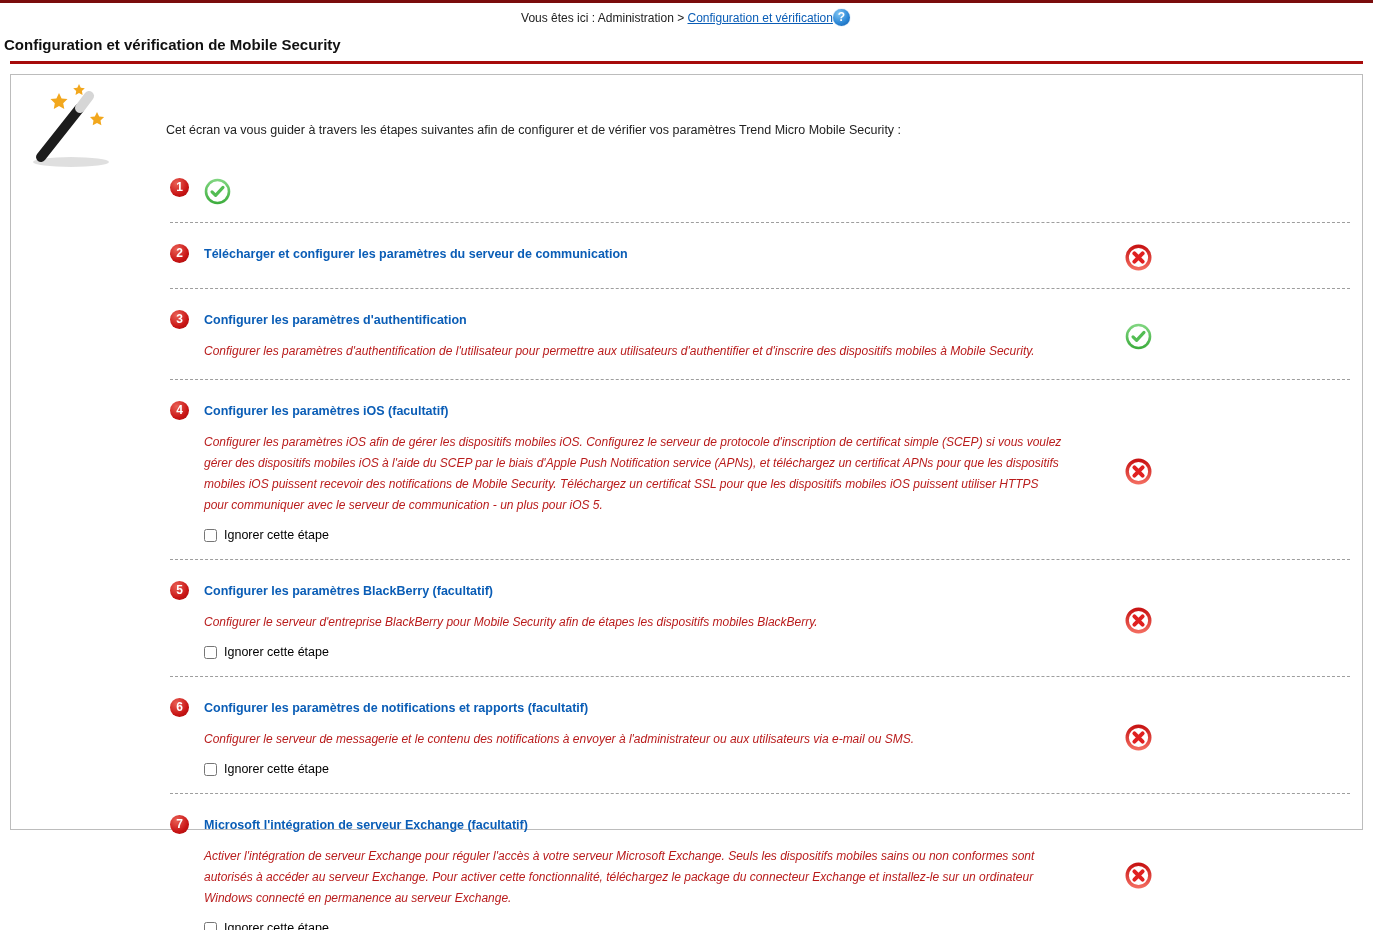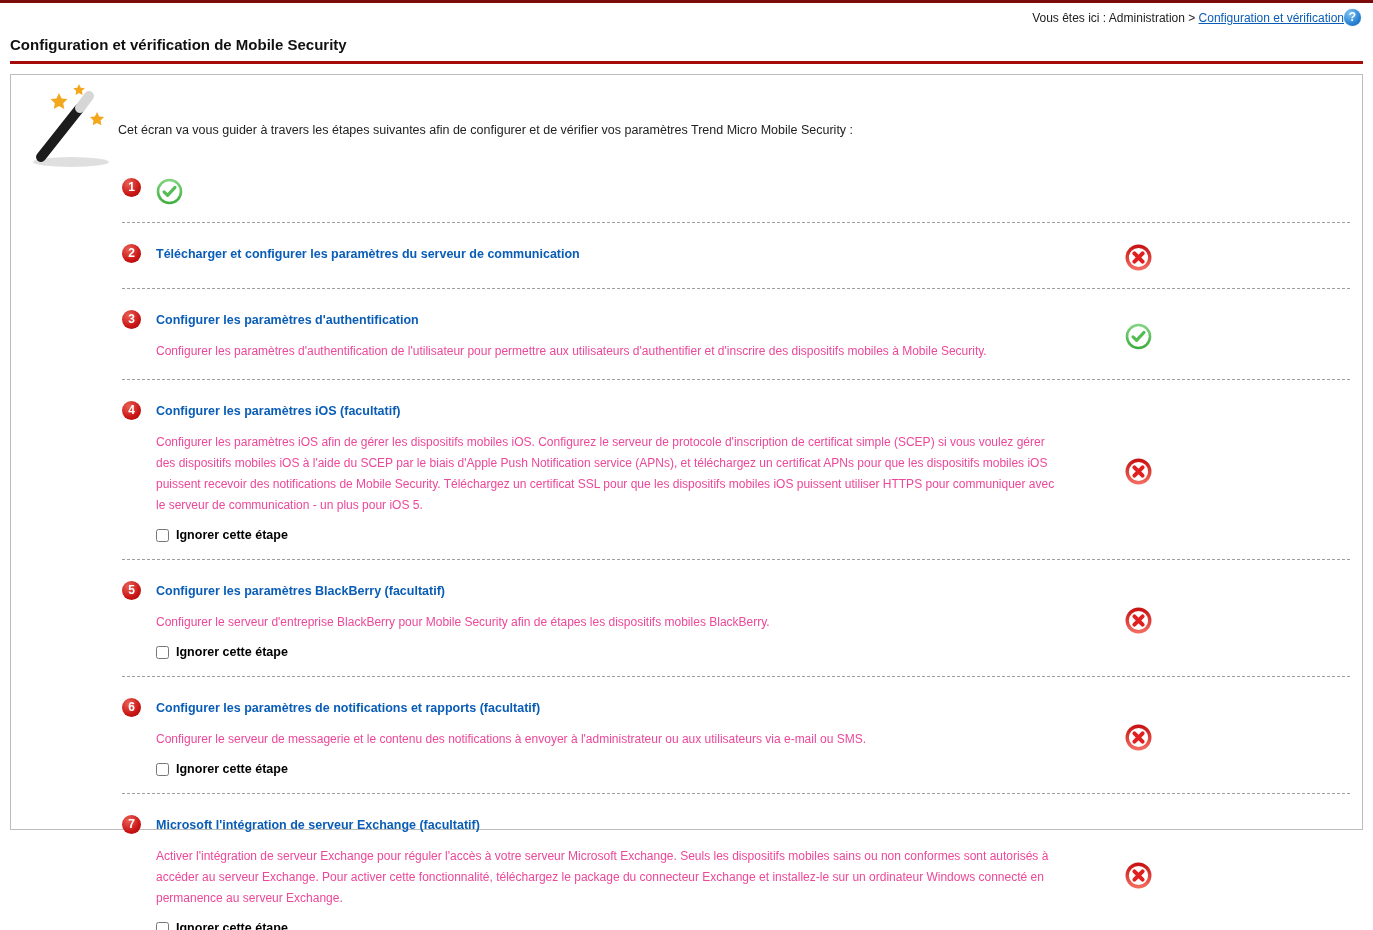--- a/index.html
+++ b/index.html
@@ -1,54 +1,54 @@
 <!DOCTYPE html>
 <html><head>
 <meta charset="utf-8">
 <style>
   * { margin:0; padding:0; box-sizing:border-box; }
   html,body { width:1373px; height:930px; background:#ffffff;
     font-family:"Liberation Sans", sans-serif; color:#000; overflow:hidden; }
 
   .topbar { height:3px; background:#7a0c0c; }
 
-  .breadcrumb-row { display:flex; justify-content:flex-end; align-items:center;
+  .breadcrumb-row { display:flex; justify-content:center; align-items:center;
     padding:6px 12px 3px 10px; }
   .breadcrumb { font-size:12px; color:#222; }
   .breadcrumb a { color:#0a5db6; text-decoration:underline; cursor:pointer; }
   .help-icon { width:17px; height:17px; border-radius:50%;
     background:radial-gradient(circle at 35% 28%, #7fc4f2, #2f8ad8 55%, #0b57a8);
     color:#fff; font-size:12px; font-weight:bold; text-align:center; line-height:17px;
     cursor:pointer; box-shadow:0 0 1px #4a90d9; }
 
-  .page-title { font-size:15px; font-weight:bold; margin:7px 10px 8px 10px; color:#111; }
+  .page-title { font-size:15px; font-weight:bold; margin:7px 10px 8px 4px; color:#111; }
   .title-rule { height:3px; background:#a60b0b; margin:0 10px; }
 
   .main-box { position:relative; margin:10px 10px 0 10px; height:756px;
-    border:1px solid #bcbcbc; background:#fff; }
+    border:1px solid #bcbcbc; background:#fff;padding-left:48px; }
 
   .wizard-icon { position:absolute; left:12px; top:8px; }
 
   .intro { margin:48px 230px 0 107px; font-size:12.5px; color:#222; }
 
   .steps { margin:20px 12px 0 111px; }
   .step-row { display:flex; align-items:flex-start; padding:21px 0 17px 0;
     border-bottom:1px dashed #9e9e9e; }
   .step-badge { flex:0 0 19px; width:19px; height:19px; border-radius:50%;
     background:radial-gradient(circle at 35% 28%, #ea6055, #c81414 62%, #9c0b0b);
     color:#fff; font-size:12px; font-weight:bold; text-align:center; line-height:19px;
     margin-right:15px; }
   .step-content { flex:1 1 auto; min-width:0; }
   .step-title { display:inline-block; color:#0a5db6; font-size:12.5px; font-weight:bold;
     text-decoration:none; margin-top:2px; cursor:pointer; }
   .step-desc { margin-top:13px; padding-right:62px; font-size:12px; line-height:21px;
-    color:#ec4899; }
+    color:#b91c1c;font-style:italic; }
   .skip-row { margin-top:12px; display:flex; align-items:center; }
   .skip-row input { width:13px; height:13px; margin:0 7px 0 0; }
-  .skip-label { font-size:12.5px; color:#000;font-weight:bold; }
+  .skip-label { font-size:12.5px; color:#000; }
   .status-col { flex:0 0 225px; display:flex; align-items:center; justify-content:flex-start;
     align-self:center; }
   .status-col svg { display:block; }
 </style>
 </head>
 <body>
 
 <div class="topbar"></div>
 
 <div class="breadcrumb-row">

